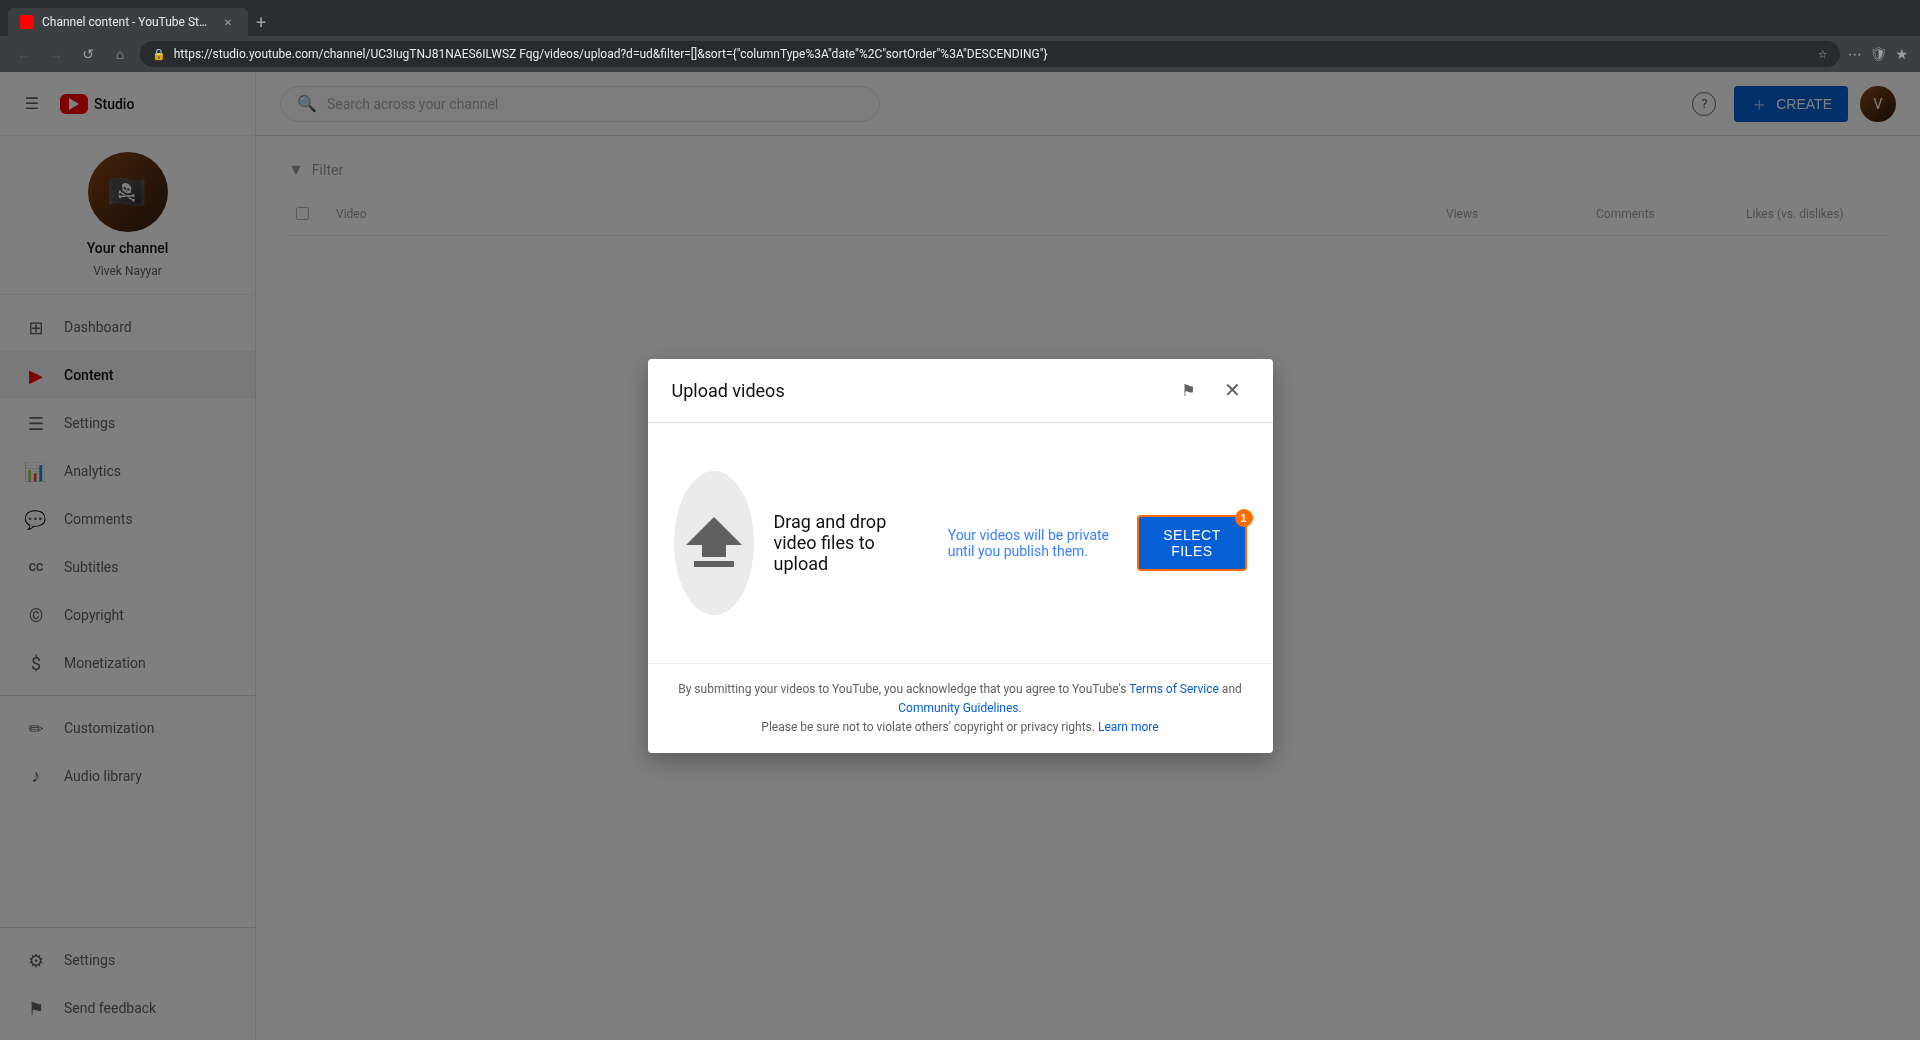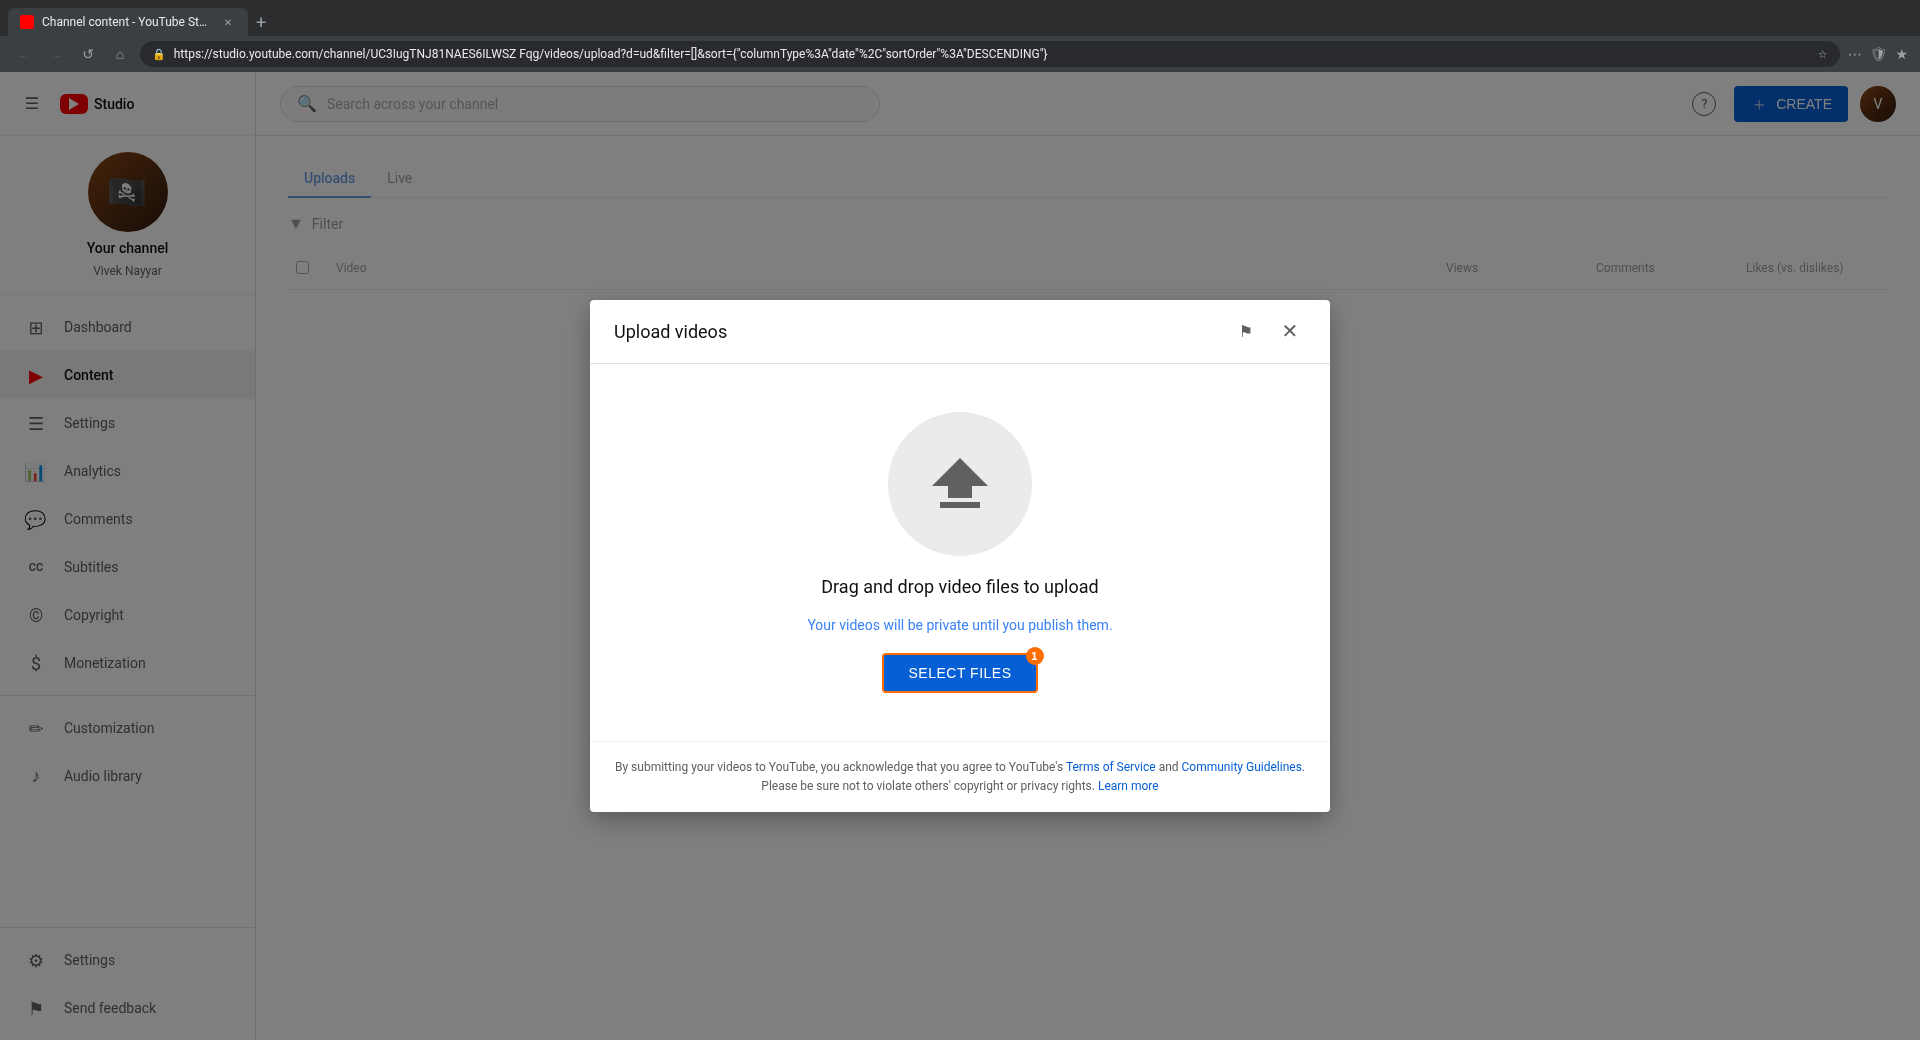--- a/index.html
+++ b/index.html
@@ -291,21 +291,21 @@
       bottom: 0;
       background: rgba(0,0,0,0.5);
       display: flex;
       align-items: center;
       justify-content: center;
       z-index: 1000;
     }
     .modal {
       background: white;
       border-radius: 4px;
-      width: 740px;
+      width: 625px;
       max-height: 700px;
       display: flex;
       flex-direction: column;
       box-shadow: 0 8px 24px rgba(0,0,0,0.3);
     }
     .modal-header {
       height: 64px;
       display: flex;
       align-items: center;
       padding: 0 24px;
@@ -329,21 +329,21 @@
       cursor: pointer; color: #606060; font-size: 16px;
     }
     .modal-close-btn {
       width: 32px; height: 32px;
       display: flex; align-items: center; justify-content: center;
       cursor: pointer; color: #606060; font-size: 20px; border-radius: 50%;
     }
     .modal-body {
       flex: 1;
       display: flex;
-      flex-direction: column;
+      flex-direction: row;
       align-items: center;
       justify-content: center;
       padding: 48px 26px;
       gap: 20px;
     }
     .upload-icon-circle {
       width: 144px; height: 144px;
       border-radius: 50%;
       background: #ebebeb;
       display: flex;
@@ -525,28 +525,20 @@
           <span class="plus-icon">＋</span>
           <span>CREATE</span>
         </button>
         <div class="user-avatar">
           <span>V</span>
         </div>
       </div>
     </div>
 
     <div class="content-page dimmed">
-      <div class="tabs-bar">
-        <div class="tab-item active">
-          <span>Uploads</span>
-        </div>
-        <div class="tab-item">
-          <span>Live</span>
-        </div>
-      </div>
       <div class="filter-row">
         <span class="filter-icon">▼</span>
         <span class="filter-text">Filter</span>
       </div>
       <div class="table-header">
         <div class="table-header-cell">
           <input type="checkbox" style="">
         </div>
         <div class="table-header-cell">Video</div>
         <div class="table-header-cell"></div>

